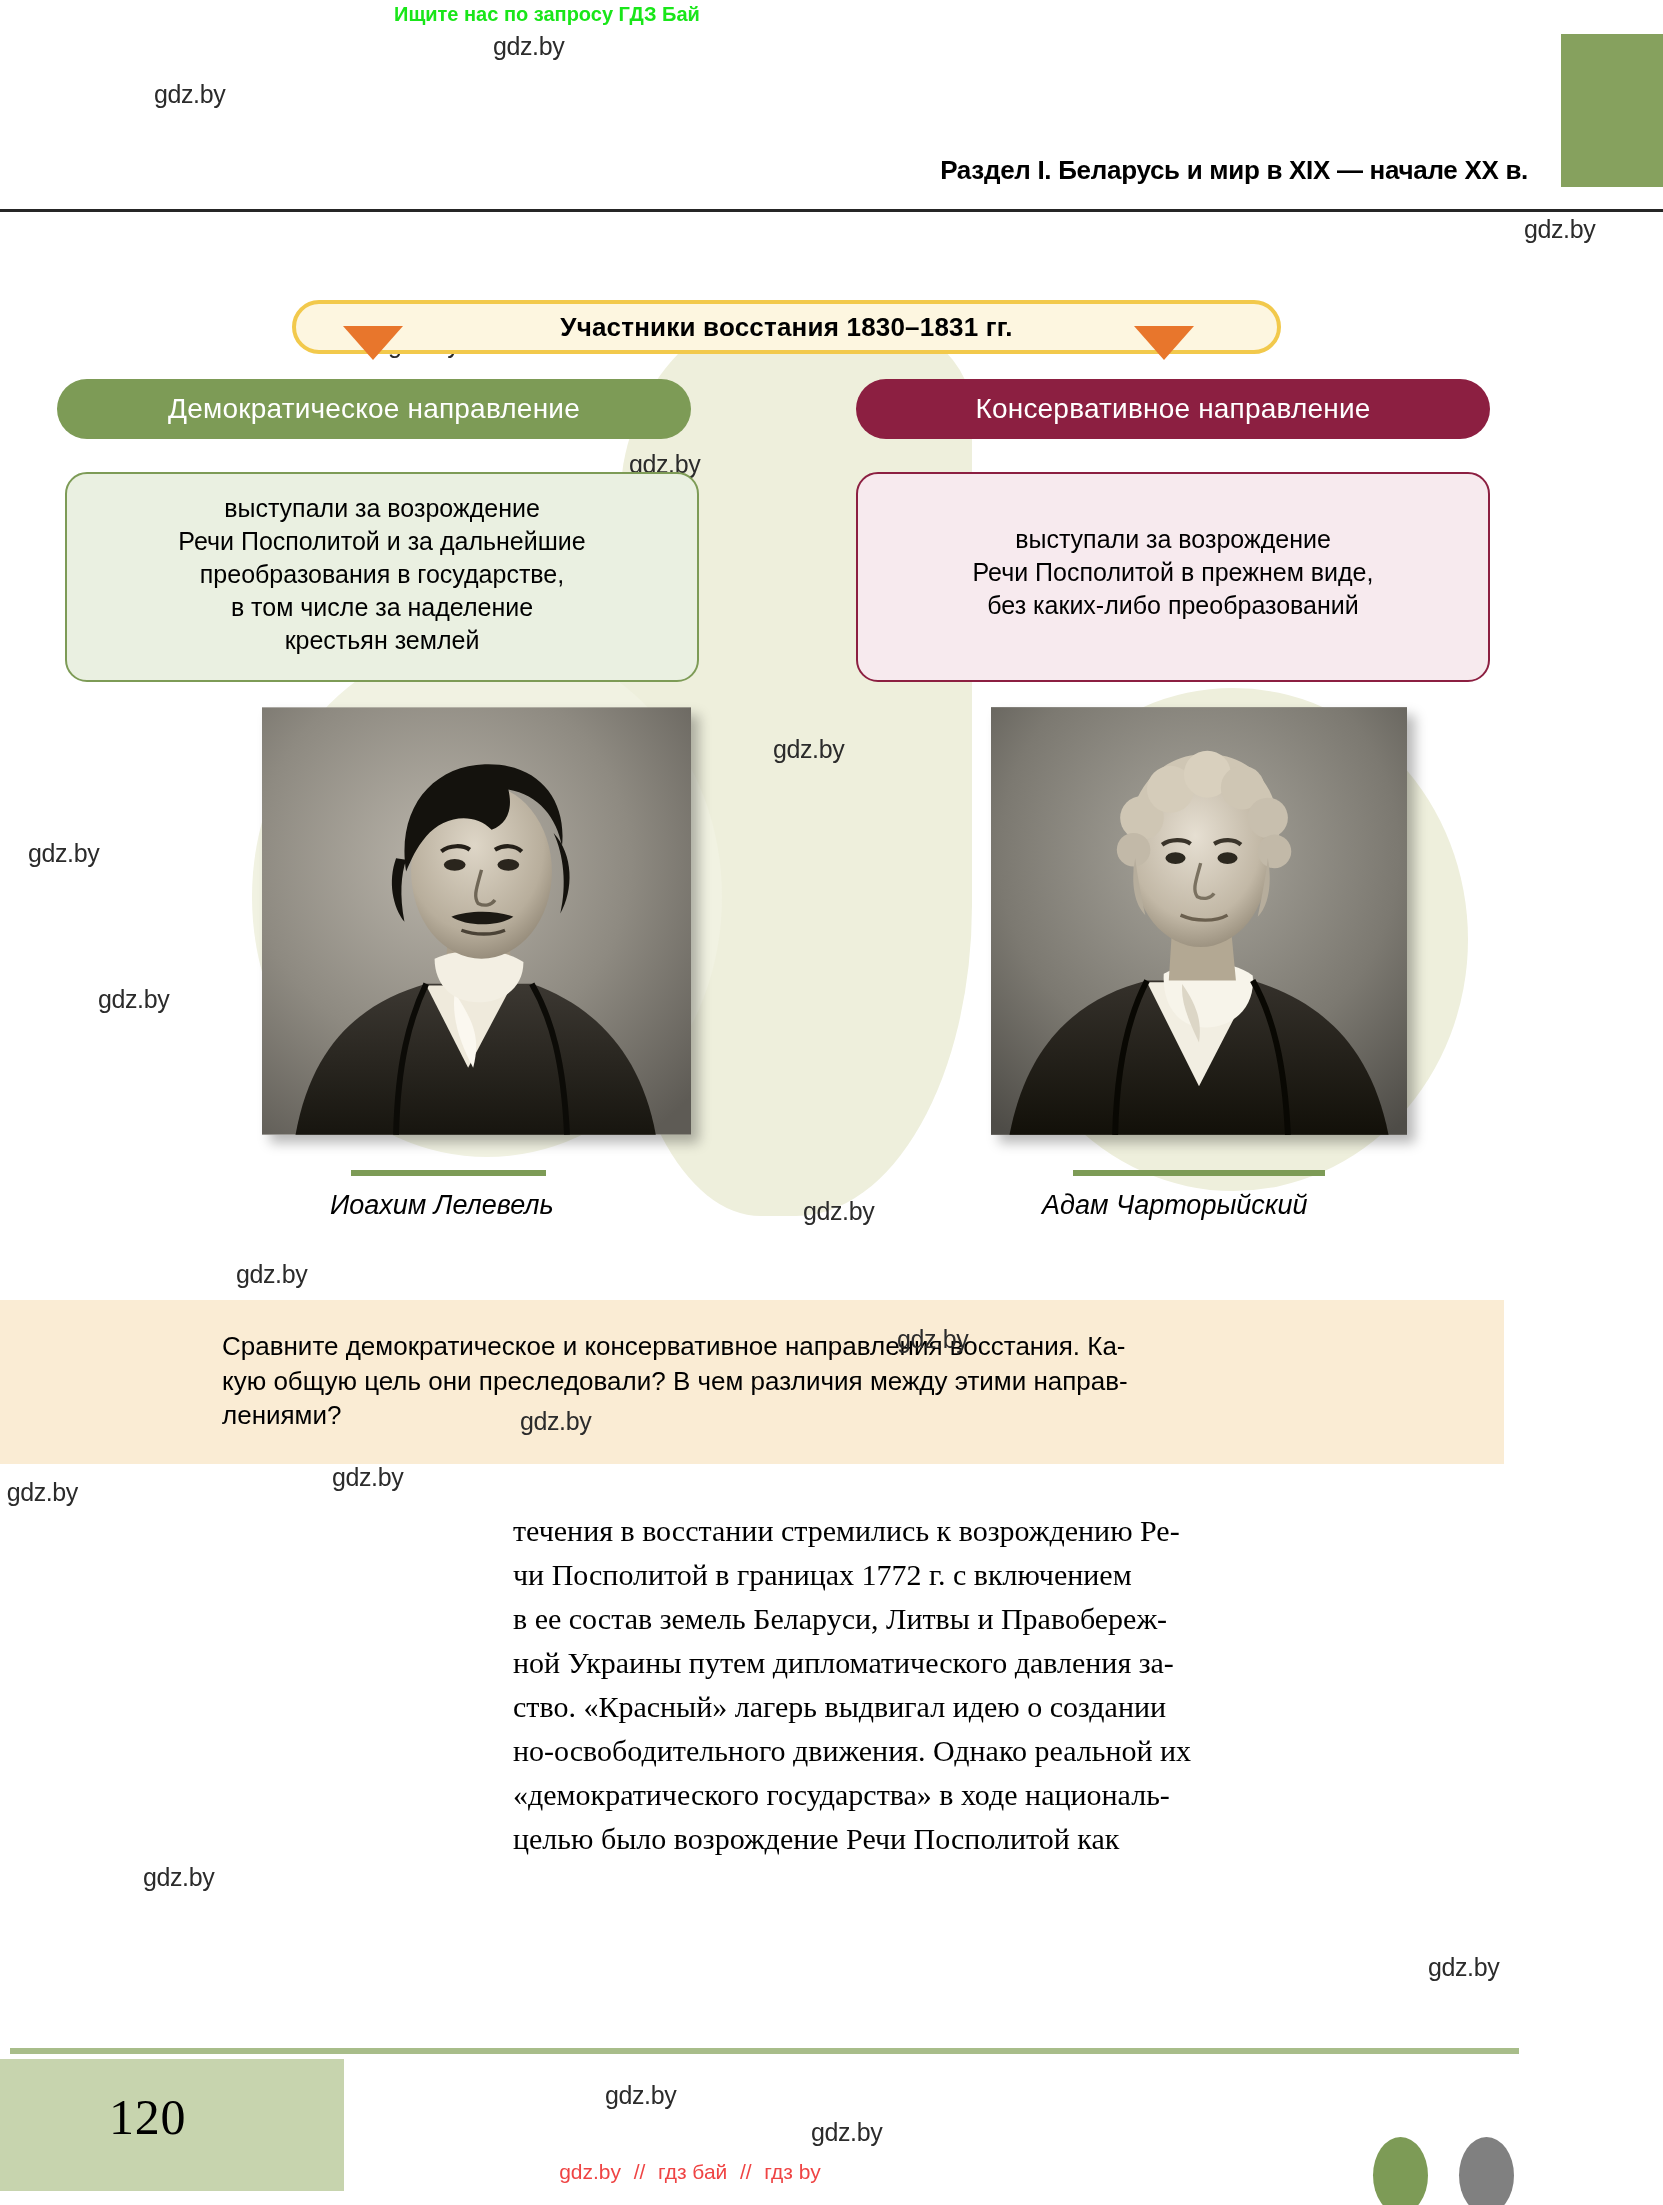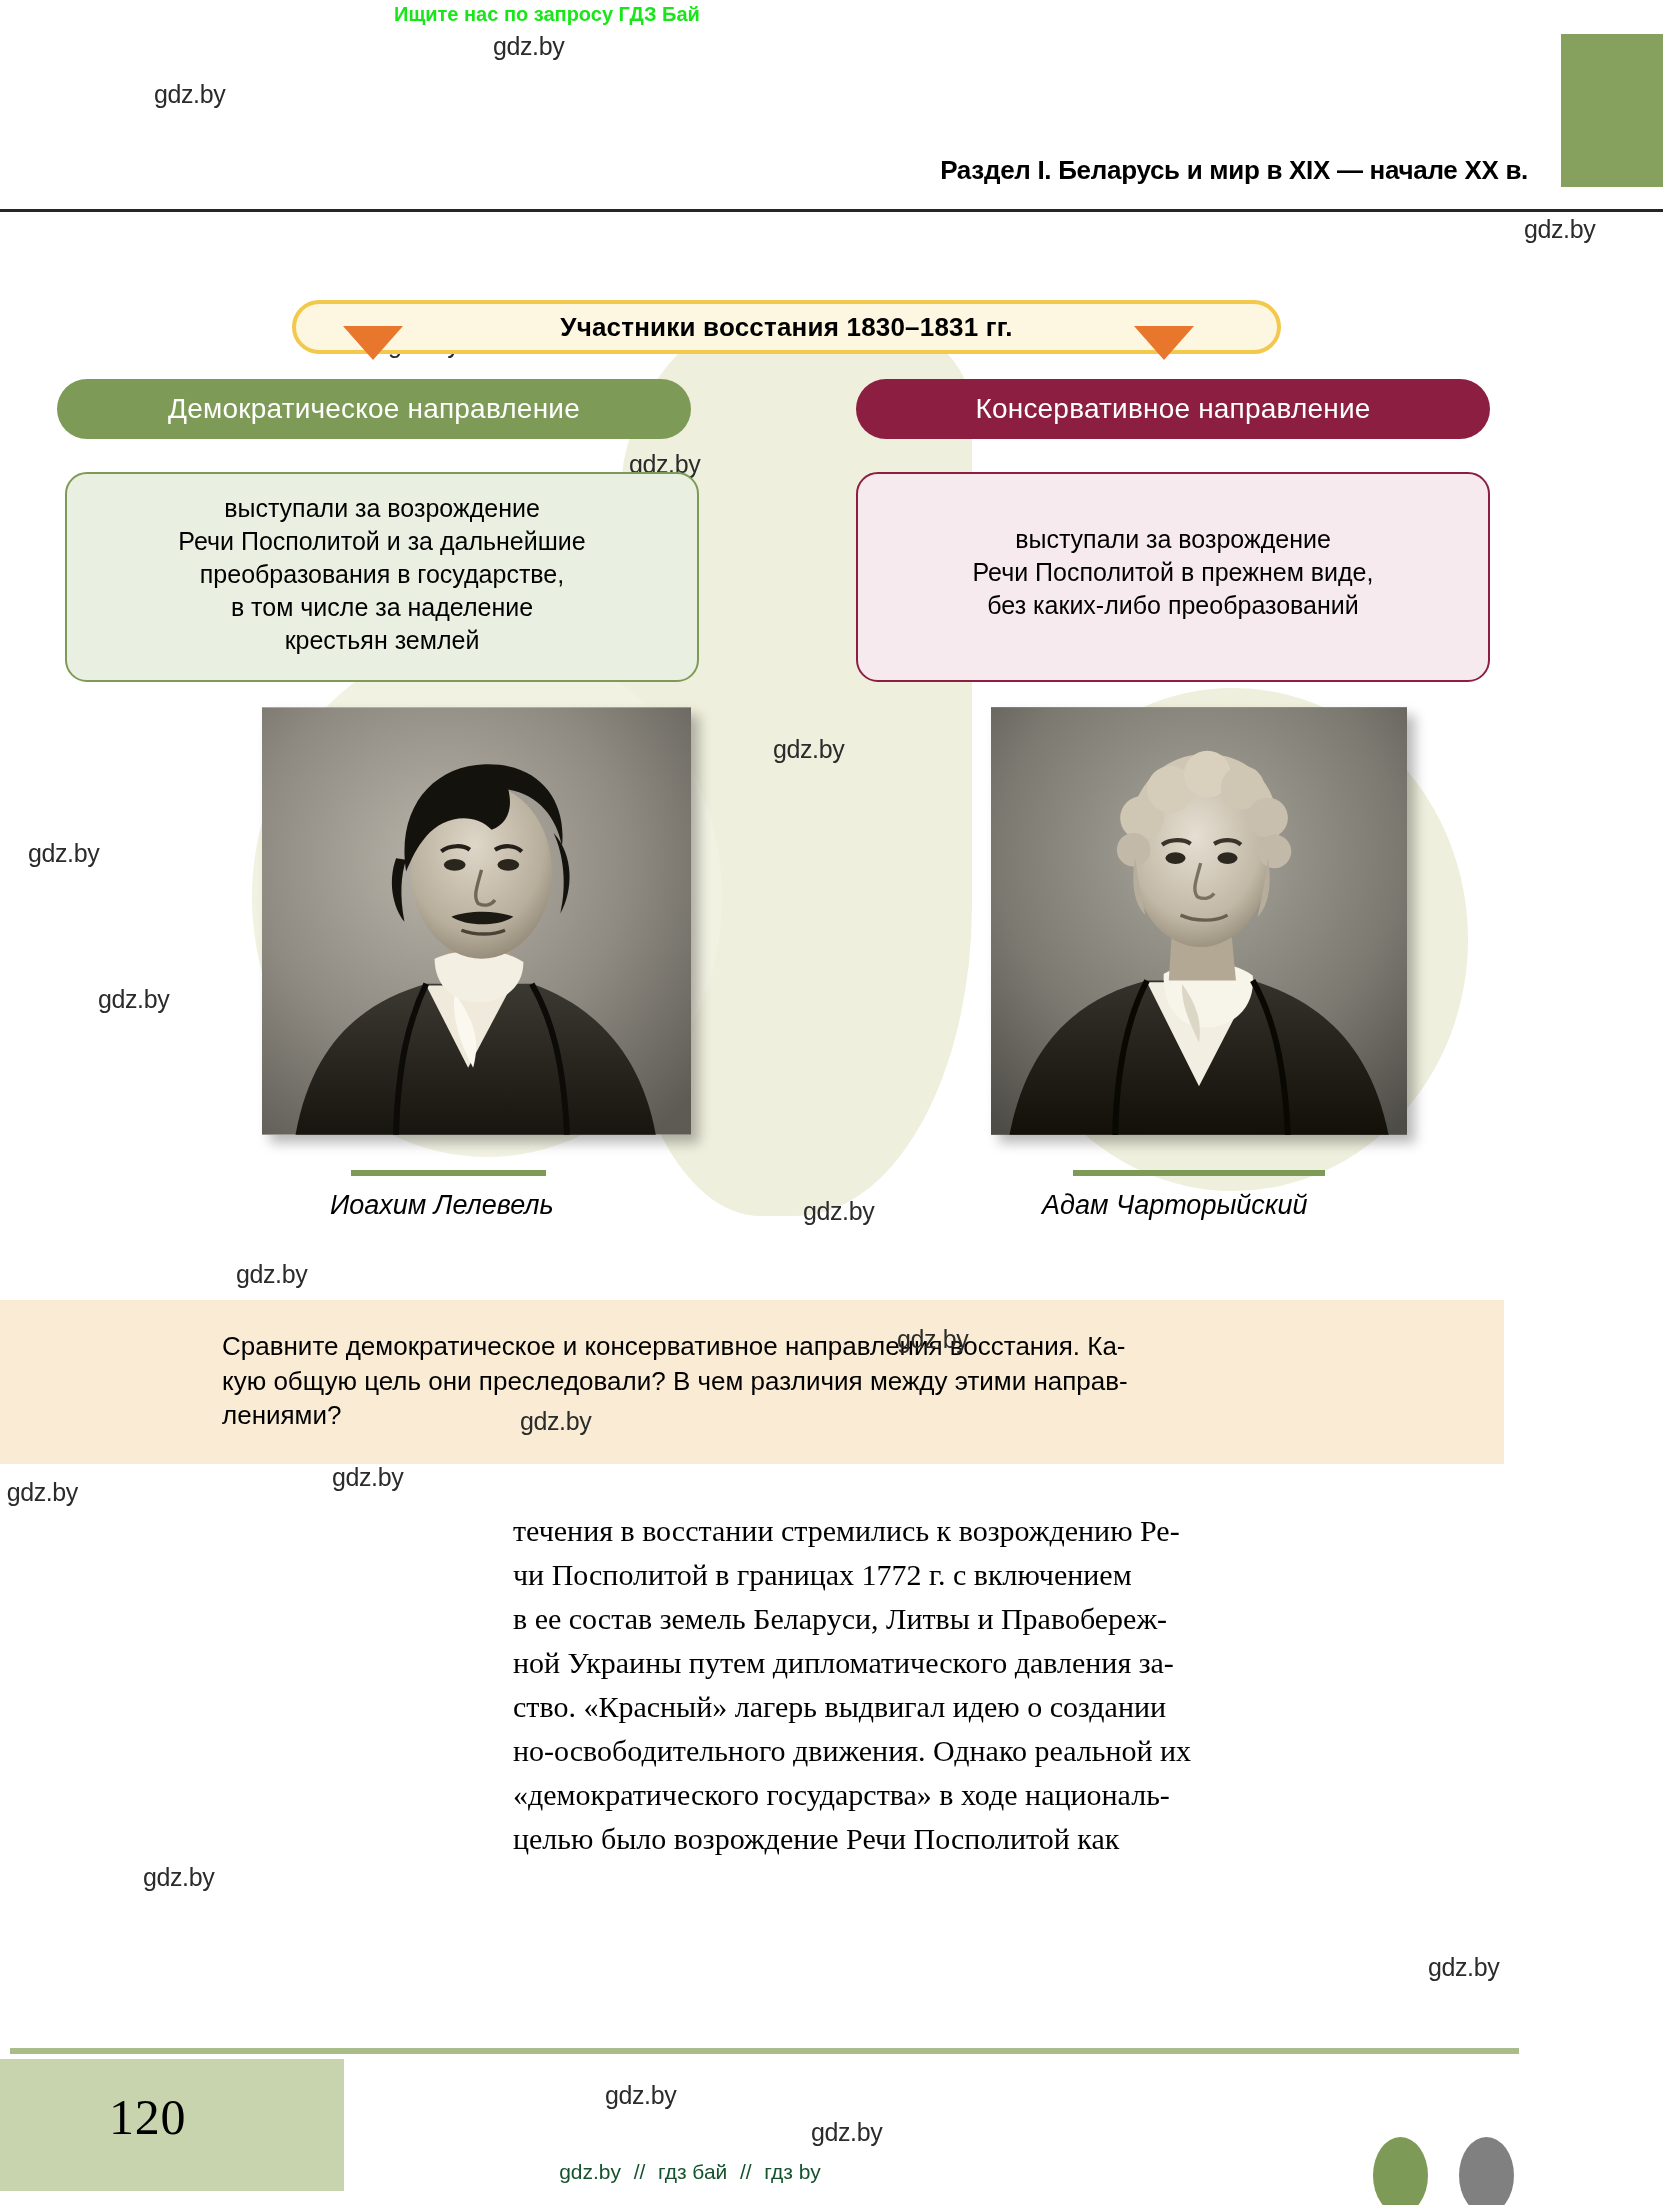--- a/index.html
+++ b/index.html
@@ -278,21 +278,21 @@
   .dot.green { left: 1373px; background: #7d9b56; }
   .dot.gray  { left: 1459px; background: #808080; }
 
   .bottom-links {
     position: absolute;
     left: 0;
     top: 2160px;
     width: 1380px;
     text-align: center;
     font-size: 21px;
-    color: #14532d;
+    color: #ef4444;
     z-index: 4;
   }
   .bottom-links span { margin: 0 3.4px; }
 </style>
 </head>
 <body>
 
 <div class="blob"></div>
 <div class="blob2"></div>
 <div class="blob3"></div>

